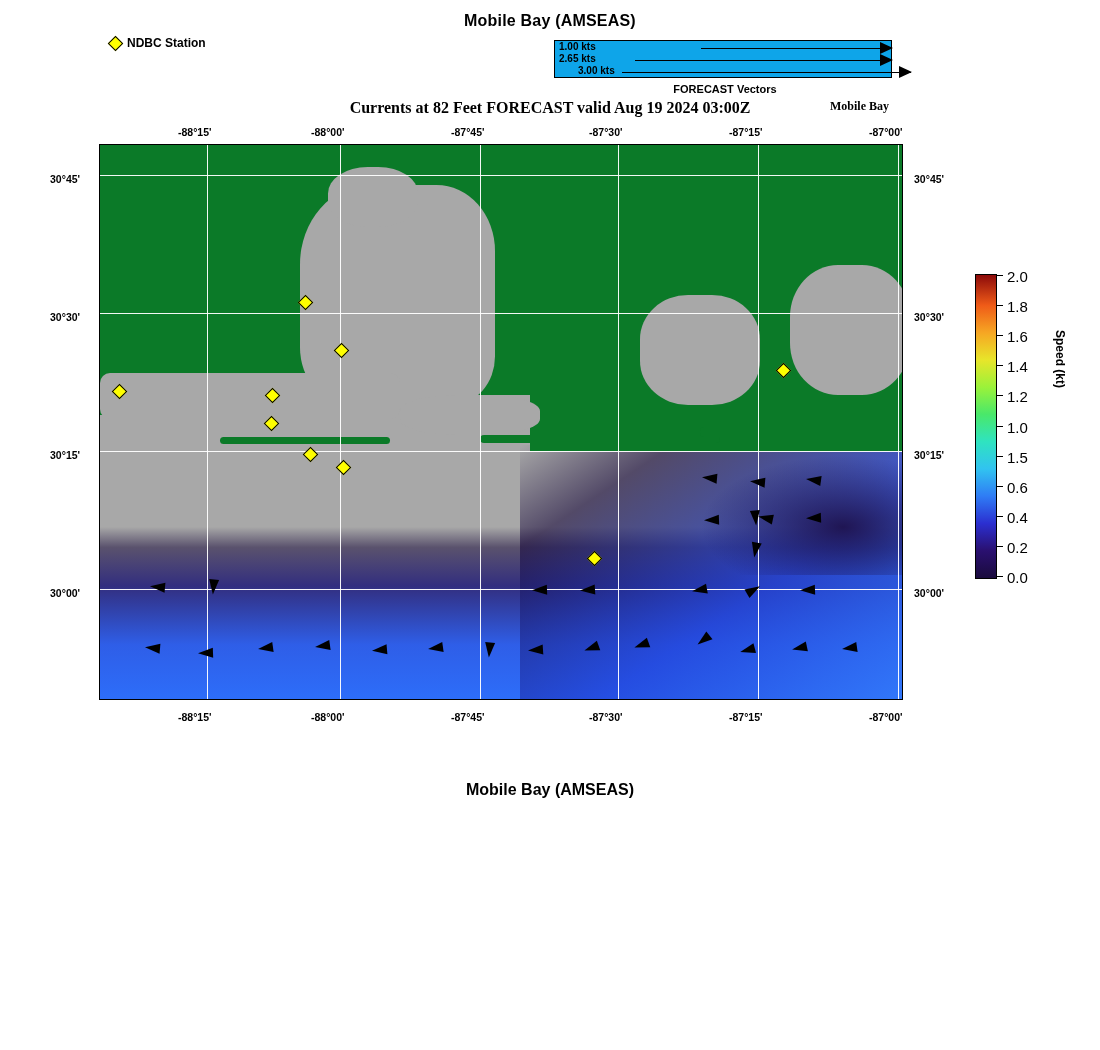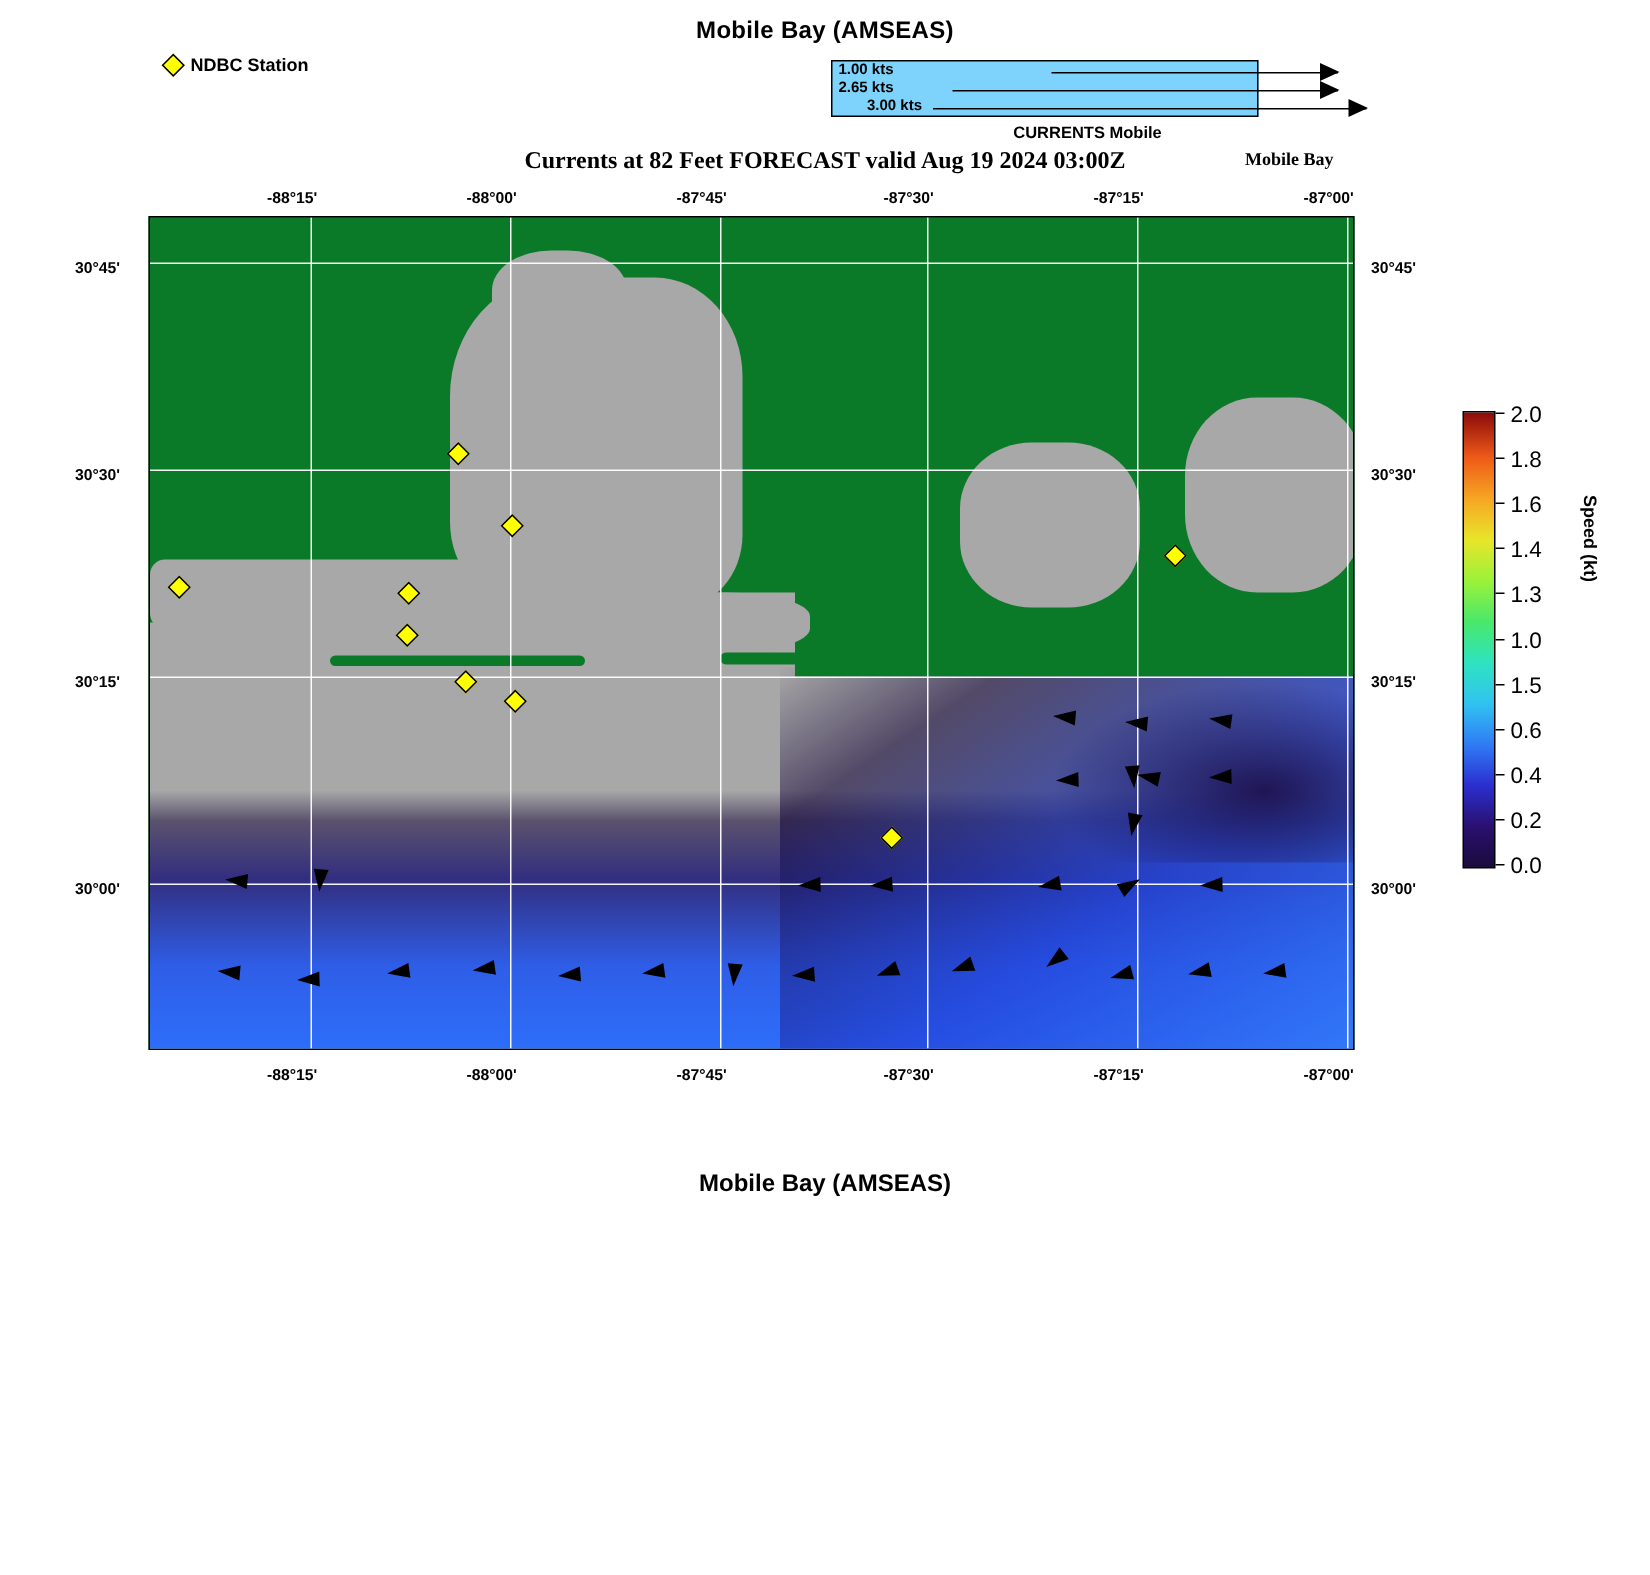--- a/index.html
+++ b/index.html
@@ -18,22 +18,22 @@
   #region-label{left:830px;top:99px;font-family:"Liberation Serif",serif;
       font-size:12px;font-weight:bold;}
 
   
   #ndbc-legend{left:110px;top:36px;display:flex;align-items:center;gap:6px;}
   .diamond{width:11px;height:11px;background:#ffff00;border:1.4px solid #000;
       transform:rotate(45deg);box-sizing:border-box;}
   #ndbc-legend .lbl{font-size:12px;font-weight:bold;}
 
   
-  #vector-key{left:554px;top:40px;width:285px;height:38px;
-      border:1.5px solid #000;background:#7dd3fc;box-sizing:border-box;}
+  #vector-key{left:554px;top:40px;width:338px;height:38px;
+      border:1.5px solid #000;background:#0ea5e9;box-sizing:border-box;}
   #vector-key .row{position:absolute;left:0;width:100%;height:12.6px;}
   #vector-key .row .txt{position:absolute;left:4px;top:-1px;font-size:10px;font-weight:bold;}
   #vector-key .row .shaft{position:absolute;height:0;border-top:1.1px solid #000;top:6px;}
   #vector-key .row .head{position:absolute;top:0px;width:0;height:0;
       border-top:6px solid transparent;border-bottom:6px solid transparent;
       border-left:13px solid #000;}
   #vkr0{top:1px;} #vkr1{top:13px;} #vkr2{top:25px;margin-left:19px;}
   #vkr0 .shaft{left:146px;width:191px;}
   #vkr1 .shaft{left:80px;width:257px;}
   #vkr2 .shaft{left:48px;width:289px;}
@@ -104,21 +104,21 @@
     <span class="txt">2.65 kts</span>
     <span class="shaft"></span>
     <span class="head"></span>
   </div>
   <div class="row" id="vkr2">
     <span class="txt">3.00 kts</span>
     <span class="shaft"></span>
     <span class="head"></span>
   </div>
 </div>
-<div class="abs" id="vector-key-caption">CURRENTS Mobile</div>
+<div class="abs" id="vector-key-caption">FORECAST Vectors</div>
 
 <div class="abs" id="map-frame">
   <div id="map-inner">
 
     <div class="shelf" style="left:0;top:230px;width:804px;height:326px;"></div>
 
     <div class="wat" style="left:0;top:300px;width:804px;height:256px;
         background:linear-gradient(to bottom, rgba(168,168,168,0) 0%, rgba(168,168,168,0) 32%, rgba(26,11,61,.55) 40%, rgba(30,25,120,.85) 55%, rgba(40,90,235,.95) 78%, rgba(45,110,250,1) 100%);"></div>
     <div class="wat" style="left:420px;top:300px;width:384px;height:256px;
         background:linear-gradient(to bottom right, rgba(26,11,61,.0) 0%, rgba(26,11,61,.6) 20%, rgba(35,70,220,.8) 60%, rgba(50,120,250,.95) 100%);"></div>
@@ -228,21 +228,21 @@
   <div class="cb-tick" style="top:186px;"></div>
   <div class="cb-tick" style="top:216px;"></div>
   <div class="cb-tick" style="top:246px;"></div>
   <div class="cb-tick" style="top:276px;"></div>
   <div class="cb-tick" style="top:306px;"></div>
 
   <div class="cb-lbl" style="top:5px;">2.0</div>
   <div class="cb-lbl" style="top:35px;">1.8</div>
   <div class="cb-lbl" style="top:65px;text-align:center;">1.6</div>
   <div class="cb-lbl" style="top:95px;">1.4</div>
-  <div class="cb-lbl" style="top:125px;">1.3</div>
+  <div class="cb-lbl" style="top:125px;">1.2</div>
   <div class="cb-lbl" style="top:156px;">1.0</div>
   <div class="cb-lbl" style="top:186px;">1.5</div>
   <div class="cb-lbl" style="top:216px;">0.6</div>
   <div class="cb-lbl" style="top:246px;">0.4</div>
   <div class="cb-lbl" style="top:276px;">0.2</div>
   <div class="cb-lbl" style="top:306px;">0.0</div>
 
   <div id="cb-title">Speed (kt)</div>
 </div>
 

